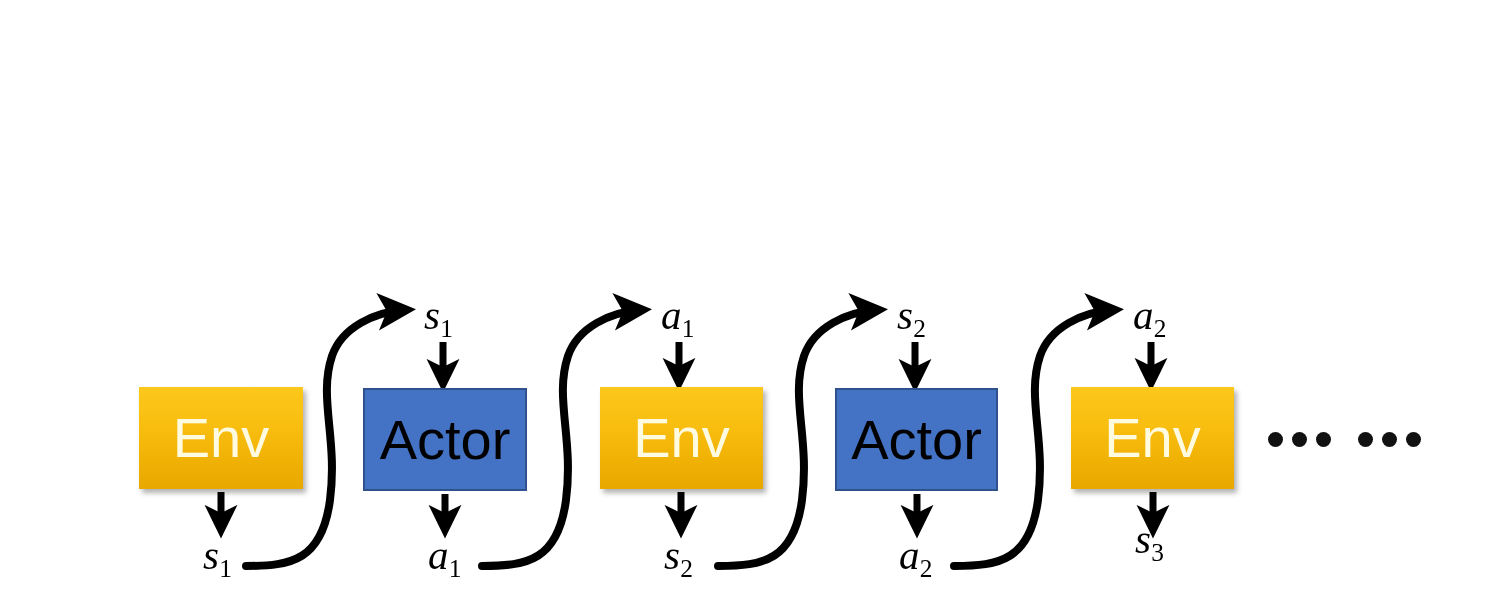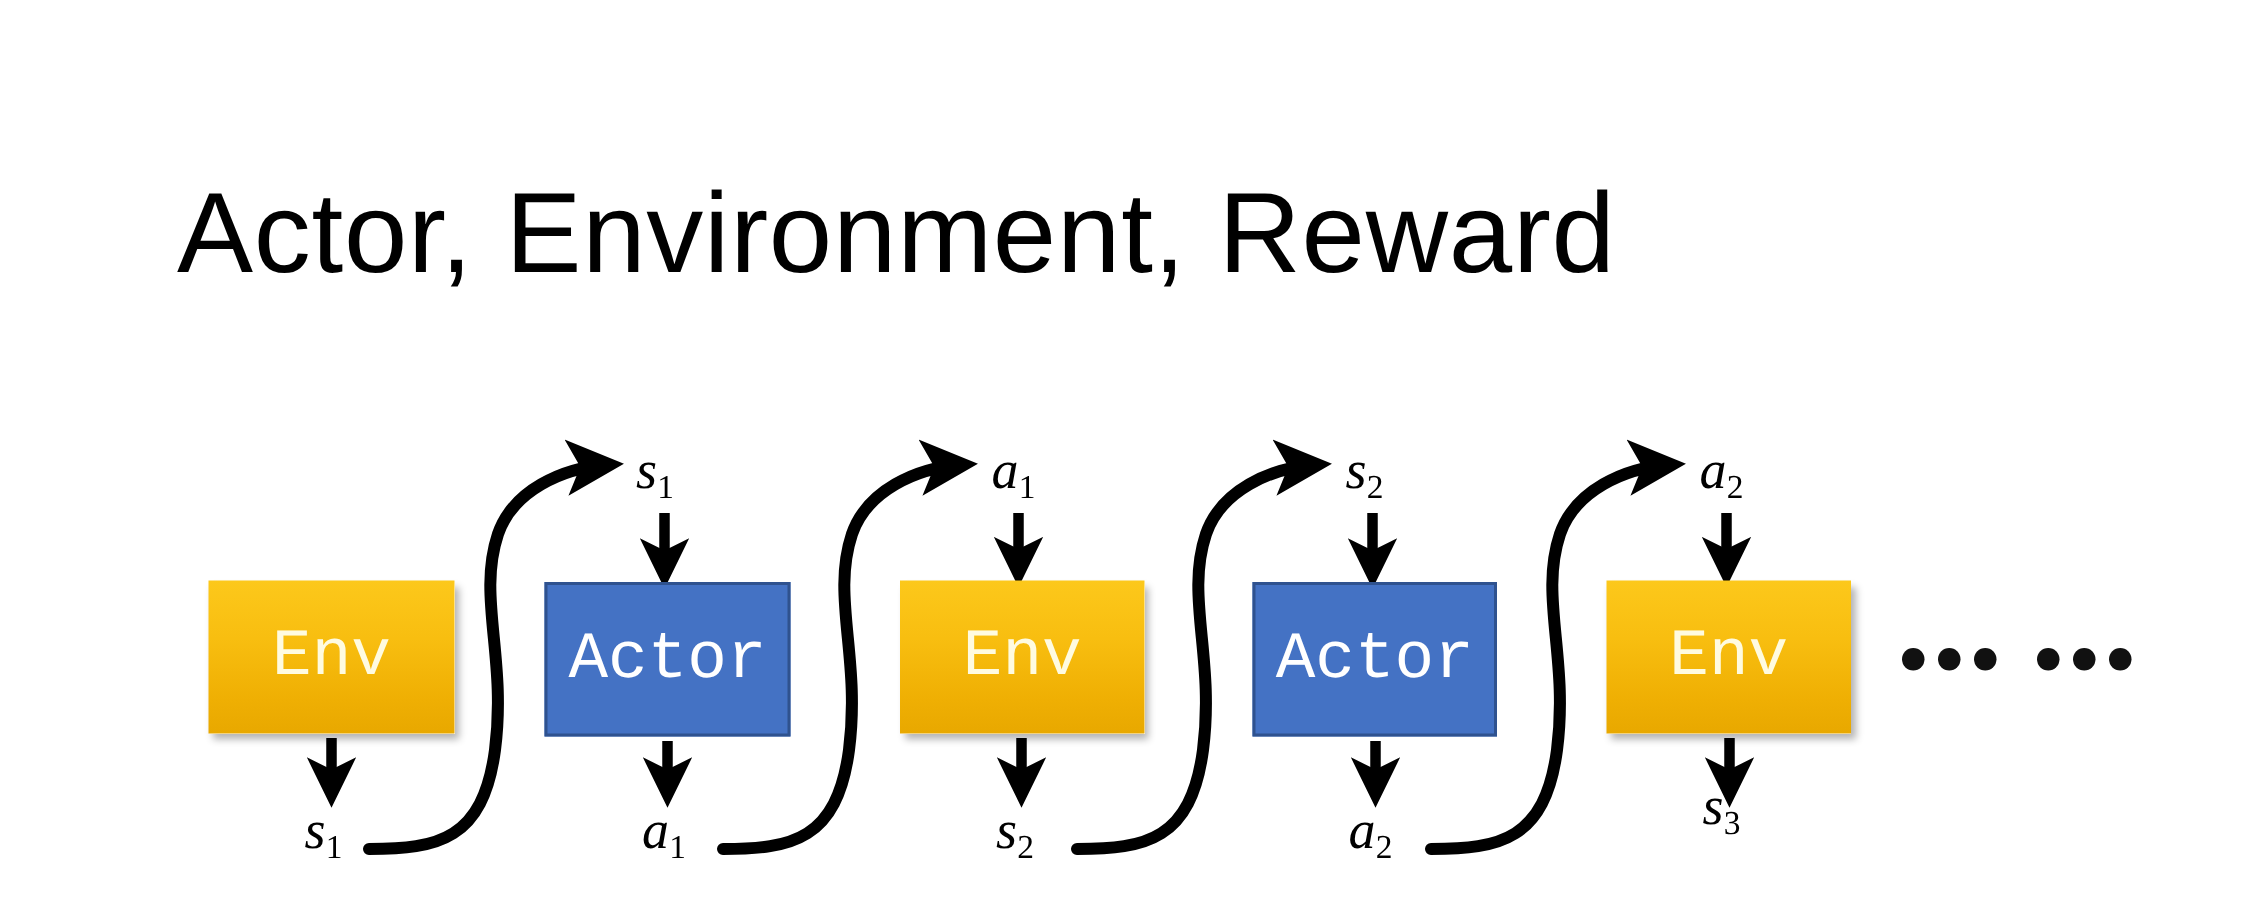--- a/index.html
+++ b/index.html
@@ -44,35 +44,35 @@
   .node-box.env {
     background: linear-gradient(180deg, #FCC81B 0%, #F8BE10 38%, #EFAF03 78%, #E8A800 100%);
     box-shadow: 3px 4px 5px rgba(0,0,0,0.30);
     border: 0;
   }
   .node-box.actor {
     background: #4472C4;
     border: 2px solid #2F528F;
   }
   .node-label {
-    font-family: Liberation Mono, monospace;
-    font-size: 44px;
+    font-family: Liberation Sans, sans-serif;
+    font-size: 56px;
     font-weight: 400;
     line-height: 1;
     white-space: nowrap;
     pointer-events: none;
   }
   .node-box.env .node-label { color: #FFFBE0; }
-  .node-box.actor .node-label { color: #ffffff; }
+  .node-box.actor .node-label { color: #000000; }
 
   .var-label {
     position: absolute;
     font-family: "Liberation Serif", serif;
     font-style: italic;
-    font-size: 36px;
+    font-size: 41px;
     color: #000000;
     white-space: nowrap;
     line-height: 1;
   }
   .var-label sub {
     font-size: 0.62em;
     font-style: normal;
     vertical-align: baseline;
     position: relative;
     top: 0.30em;
@@ -90,21 +90,20 @@
     border-radius: 50%;
     background: #111111;
   }
   #ellipsis .gap { width: 9px; height: 1px; }
 </style>
 </head>
 <body>
 
 <div id="slide">
 
-  <div id="title">Actor, Environment, Reward</div>
 
   <svg id="diagram-svg" viewBox="0 0 1500 608" xmlns="http://www.w3.org/2000/svg">
     <defs>
       <marker id="arrowhead" markerWidth="5.2" markerHeight="5.2" refX="3.3" refY="2.6" orient="auto" markerUnits="strokeWidth">
         <path d="M0,0.25 L4.8,2.6 L0,4.95 L1.15,2.6 Z" fill="#000000"></path>
       </marker>
     </defs>
 
     <g>
       <line x1="443" y1="342" x2="443" y2="382" stroke="#000000" stroke-width="7" marker-end="url(#arrowhead)"></line>

